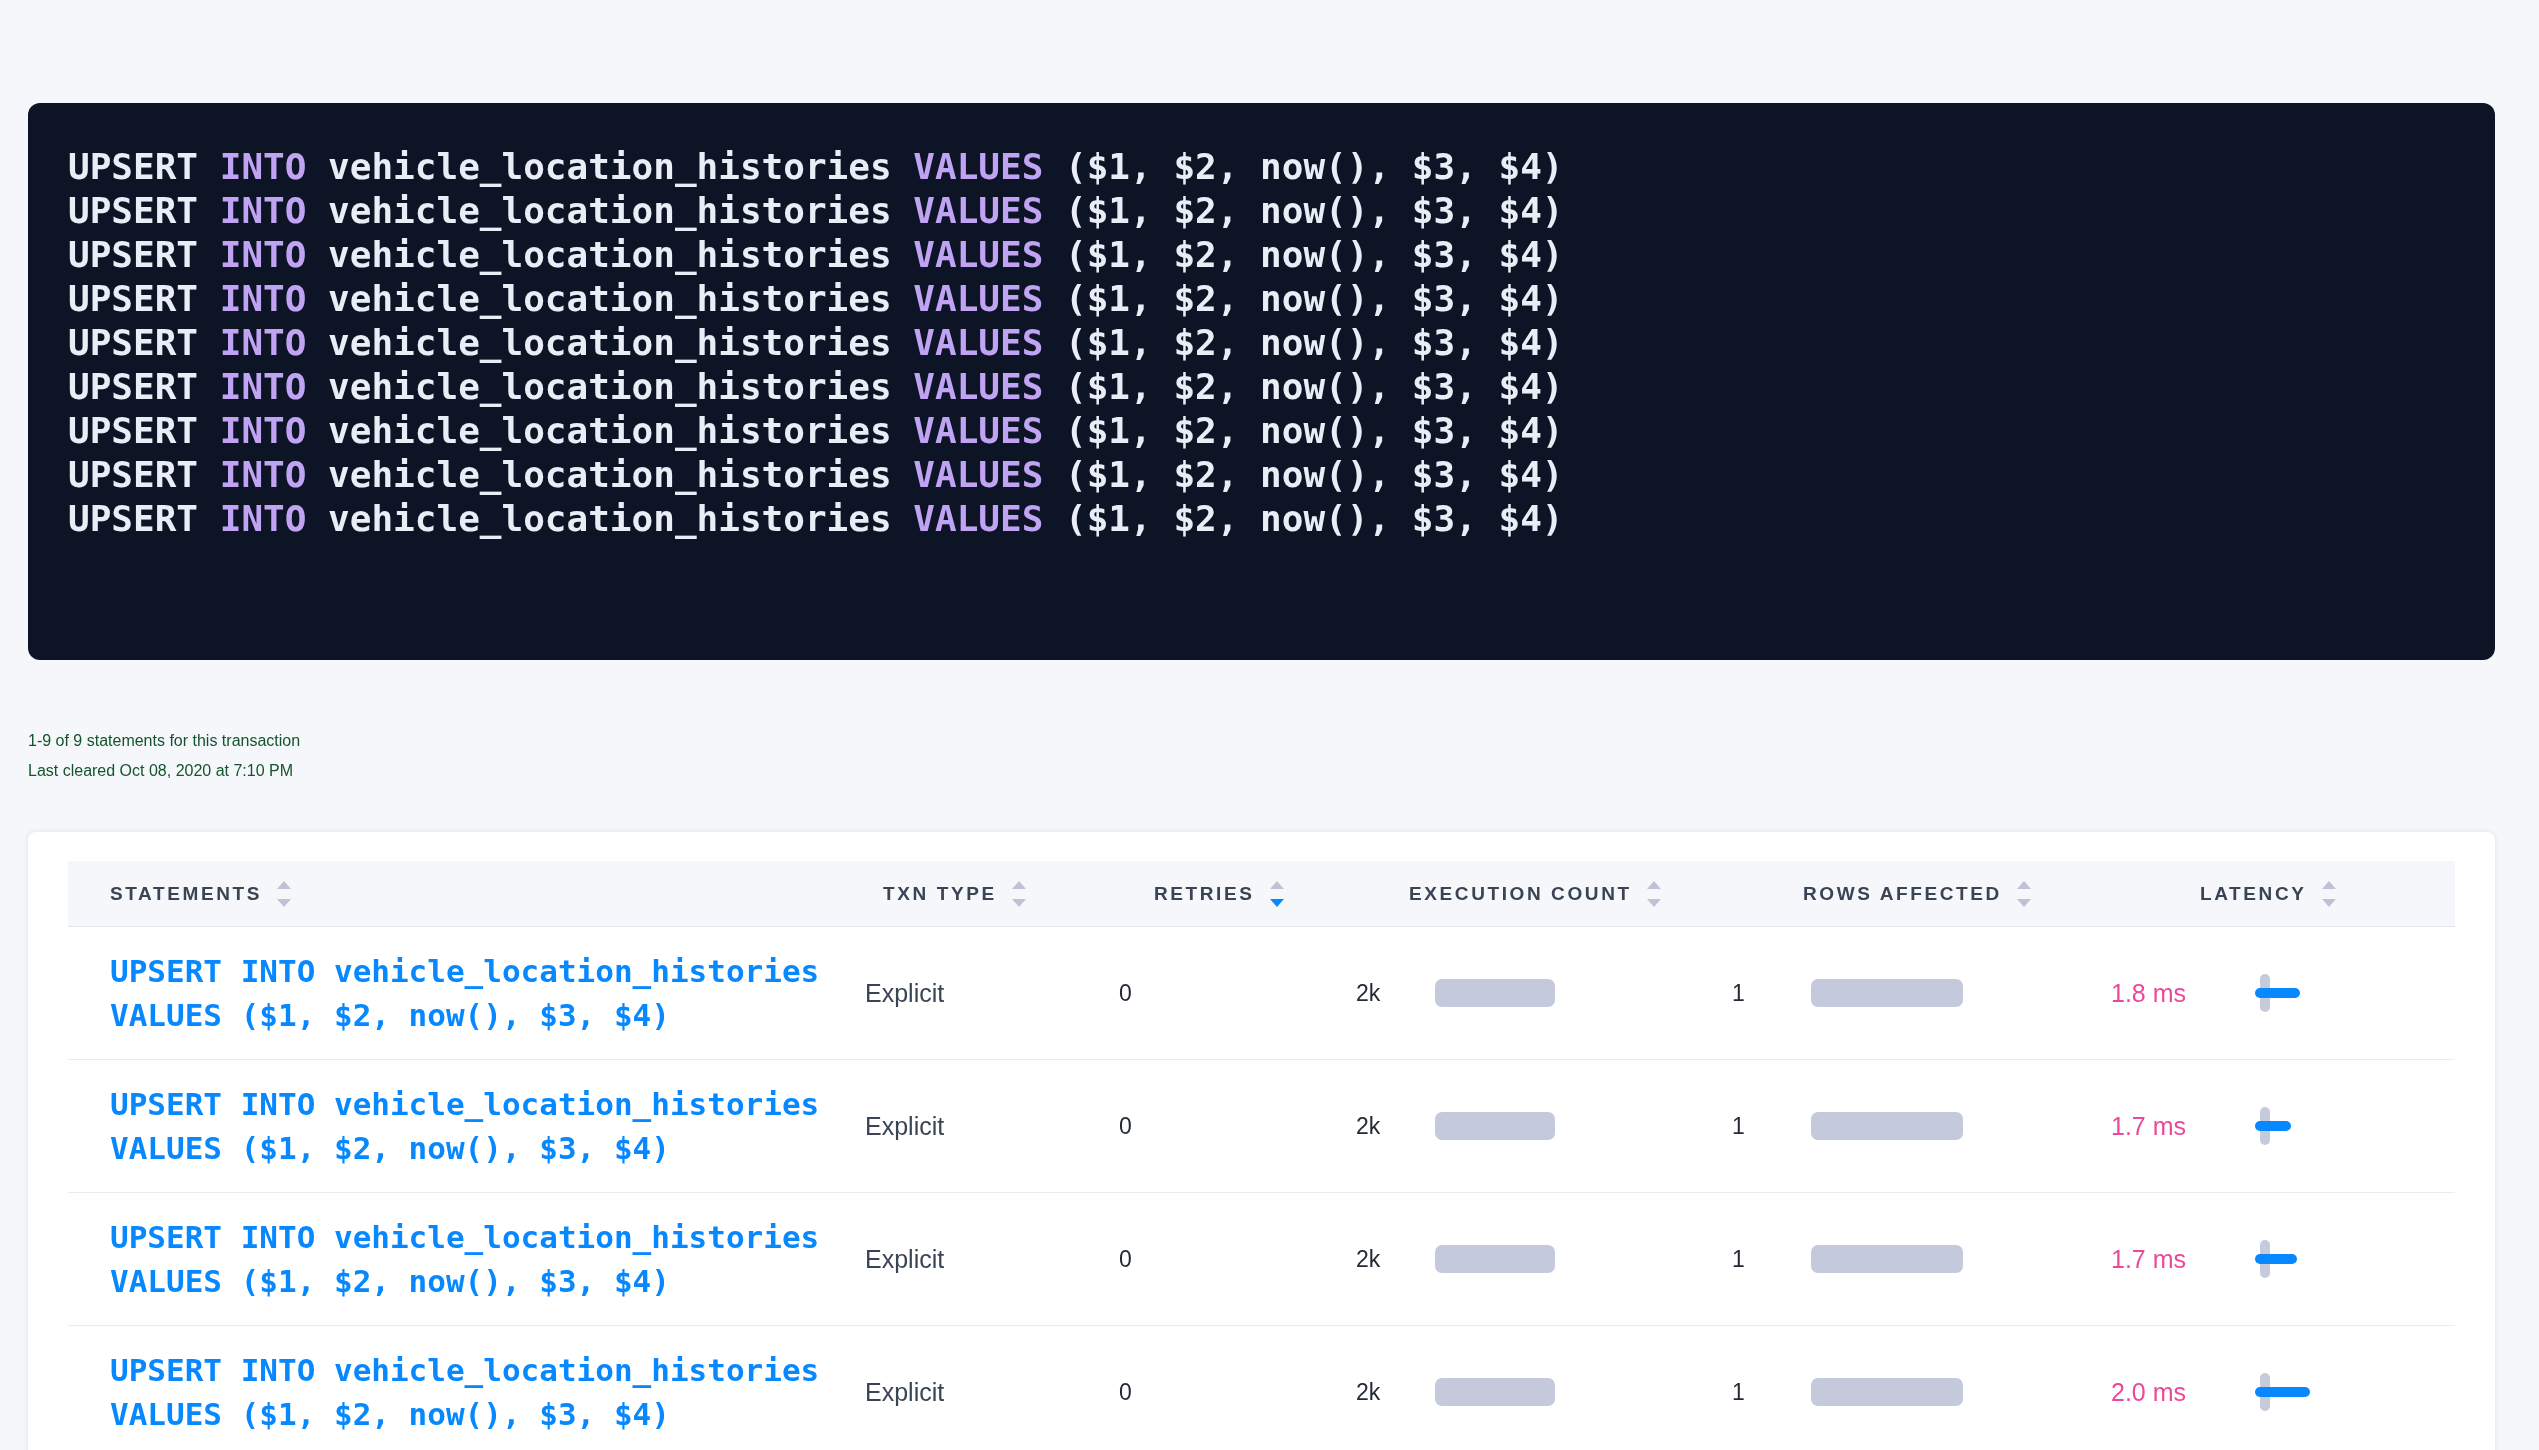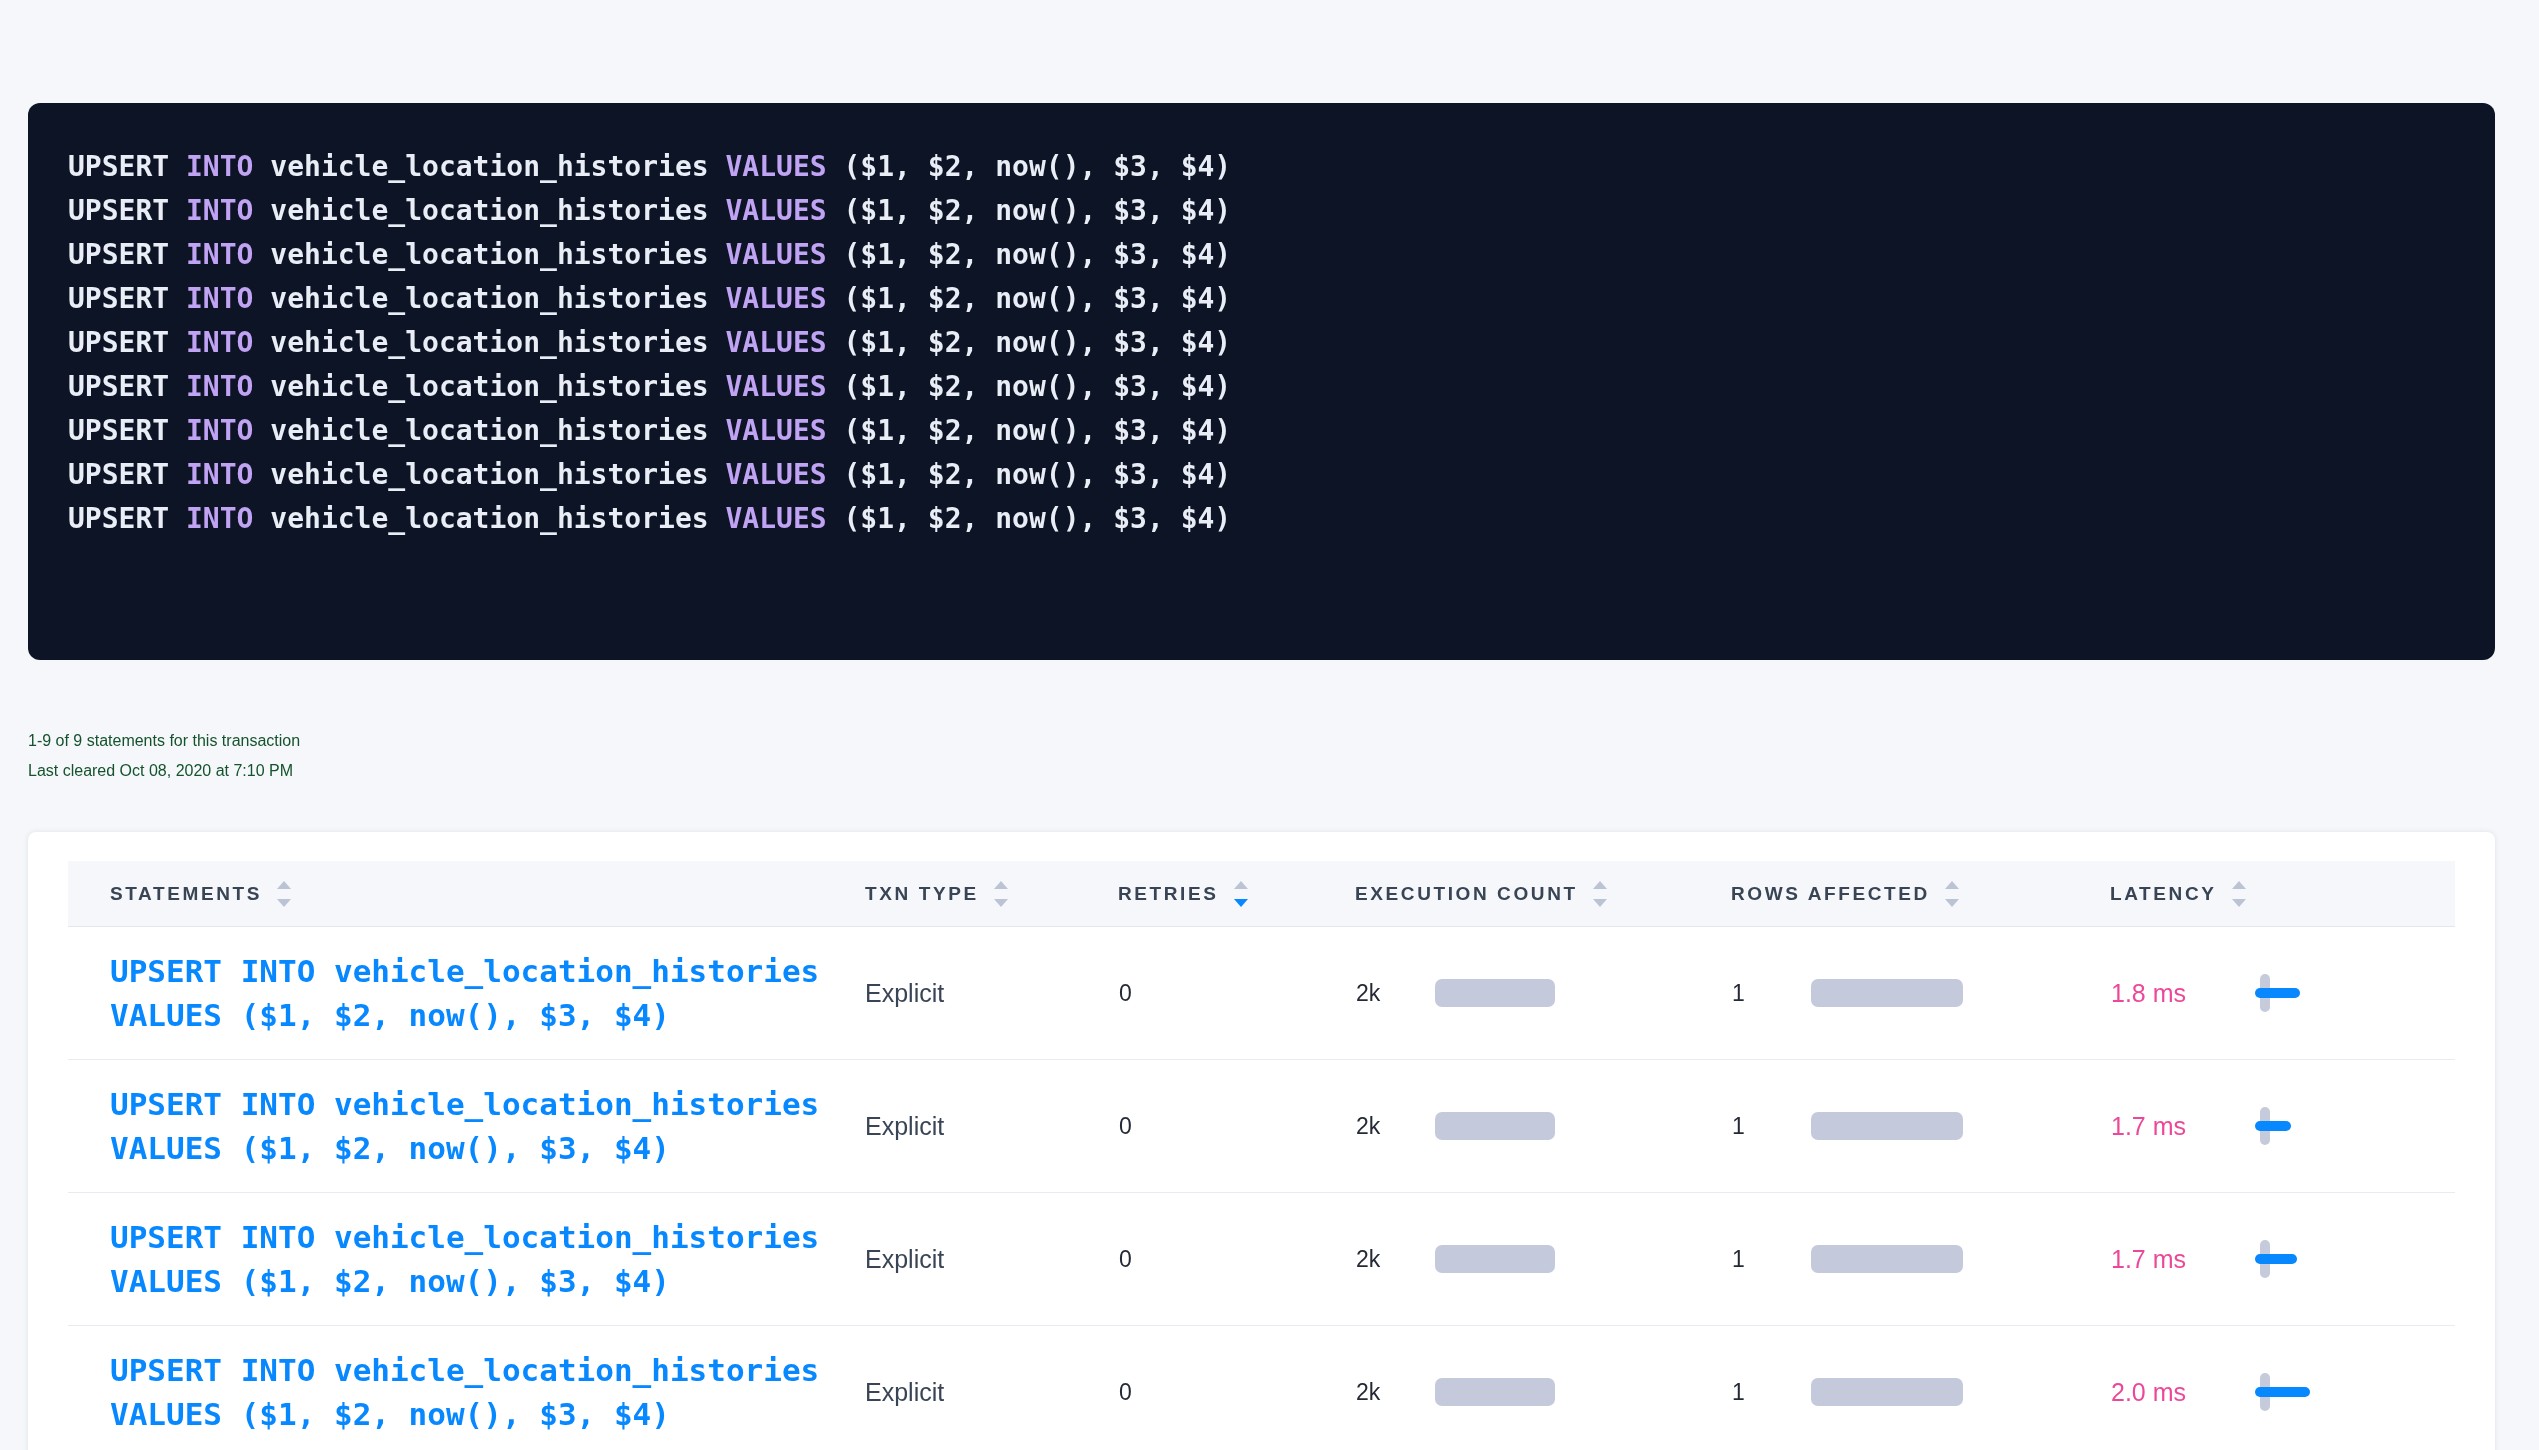--- a/index.html
+++ b/index.html
@@ -19,21 +19,21 @@
   }
 
   
   .sql-box {
     margin-top: 77px;
     height: 557px; width: 2467px;
     background: #0d1426;
     border-radius: 12px;
     padding: 42px 40px;
     font-family: "DejaVu Sans Mono", monospace;
-    font-size: 28px; line-height: 44px; font-weight: 700;
+    font-size: 36px; line-height: 44px; font-weight: 700;
     color: #e9edf5;
     overflow: hidden;
   }
   .code-line { white-space: pre; }
   .code-line .keyword { color: #c1a3f4; }
   .code-line .plain   { color: #e9edf5; }
 
   
   .summary-row {
     width: 2467px;
@@ -54,20 +54,21 @@
   }
   .grid-row {
     display: grid;
     grid-template-columns: 790px 253px 237px 376px 379px 349px;
     align-items: center;
   }
   .thead {
     height: 66px;
     background: #f5f7fb;
     border-bottom: 1px solid #e2e7ee;
+    gap: 18px;
   }
   .th {
     display: flex; align-items: center; gap: 15px;
     font-size: 19px; font-weight: 700; letter-spacing: 2.6px;
     color: #394455; padding-left: 7px; cursor: pointer;
     white-space: nowrap;
   }
   .th.first { padding-left: 42px; }
   .sort { display: flex; flex-direction: column; gap: 10px; }
   .tri { width: 0; height: 0; border-left: 7px solid transparent; border-right: 7px solid transparent; }

